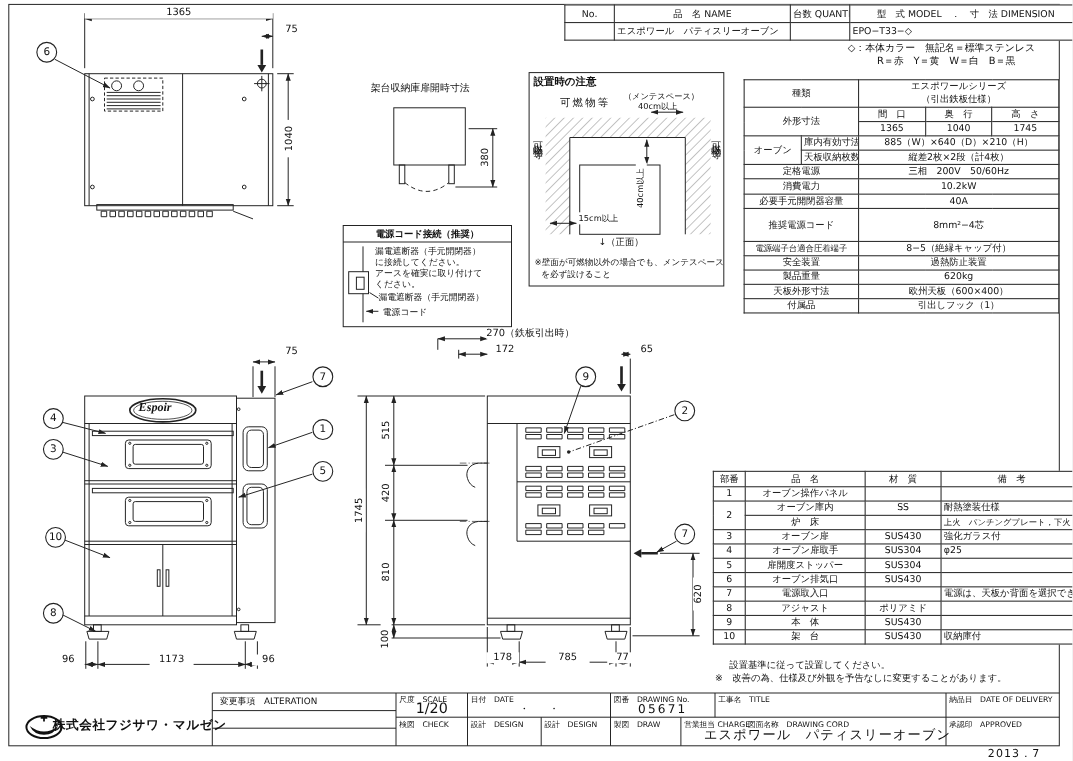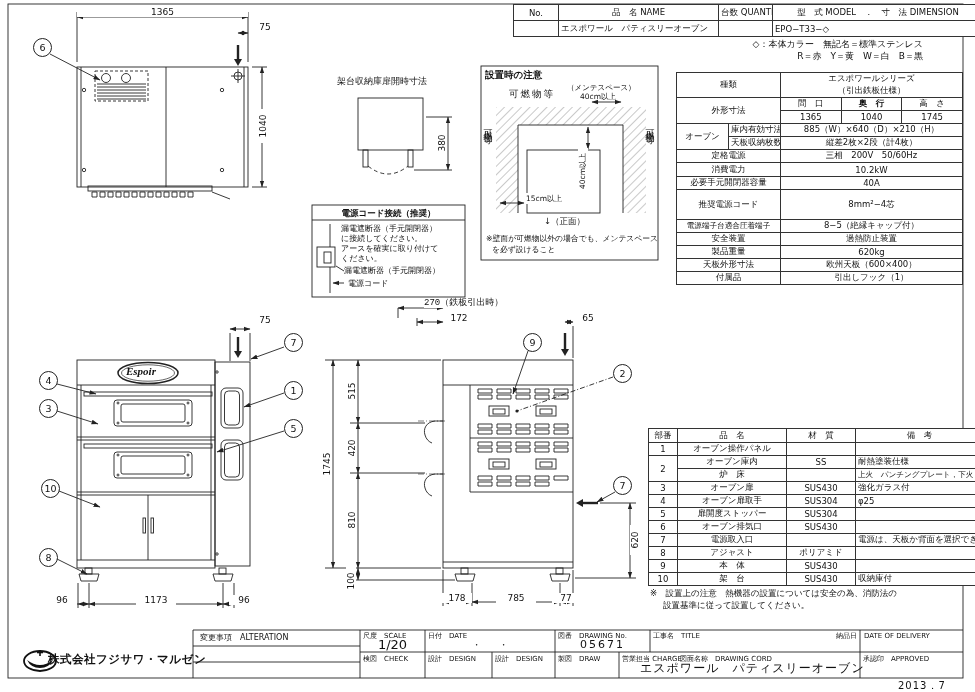--- a/index.html
+++ b/index.html
@@ -277,33 +277,33 @@
   </tr>
   <tr style="height:16px;">
     <td></td>
     <td>エスポワール　パティスリーオーブン</td>
     <td></td>
     <td>EPO−T33−◇</td>
   </tr>
 </tbody>
     </table>
 
-<div class="t" style="left:690px;top:39px;width:233px;text-align:right;font-size:9px;">◇：本体カラー　無記名＝標準ステンレス</div>
+<div class="t" style="left:708px;top:39px;width:233px;text-align:right;font-size:9px;">◇：本体カラー　無記名＝標準ステンレス</div>
 <div class="t" style="left:690px;top:51px;width:233px;text-align:right;font-size:9px;">R＝赤　Y＝黄　W＝白　B＝黒</div>
 
 <table style="left:676px;top:72px;width:287px;">
   <tbody>
         <tr style="height:25px;">
     <td class="c" colspan="2" style="width:99px;">種類</td>
     <td class="c" colspan="3"><span>エスポワールシリーズ</span><br><span>（引出鉄板仕様）</span></td>
   </tr>
   <tr style="height:13px;">
     <td class="c" colspan="2" rowspan="2">外形寸法</td>
     <td class="c" style="width:63px;">間　口</td>
-    <td class="c" style="width:62px;font-weight:bold;">奥　行</td>
+    <td class="c" style="width:62px;">奥　行</td>
     <td class="c" style="width:63px;">高　さ</td>
   </tr>
   <tr style="height:13px;">
     <td class="c">1365</td>
     <td class="c">1040</td>
     <td class="c">1745</td>
   </tr>
   <tr style="height:13px;">
     <td class="c" rowspan="2" style="width:36px;">オーブン</td>
     <td class="c" style="width:63px;text-align:center;">庫内有効寸法</td>
@@ -421,22 +421,22 @@
         </tr>
   <tr style="height:13px;">
           <td class="c">10</td>
           <td class="c">架　台</td>
           <td class="c">SUS430</td>
           <td>収納庫付</td>
         </tr>
 </tbody>
     </table>
 
-<div class="t" style="left:650px;top:588px;font-size:8.5px;">※　設置上の注意　熱機器の設置については安全の為、消防法の</div>
 <div class="t" style="left:663px;top:600px;font-size:8.5px;">設置基準に従って設置してください。</div>
+<div class="t" style="left:650px;top:612px;font-size:8.5px;">※　改善の為、仕様及び外観を予告なしに変更することがあります。</div>
 
 <div class="t bold" style="left:485px;top:69px;font-size:9.5px;">設置時の注意</div>
 <div class="t" style="left:509px;top:88px;font-size:9.5px;letter-spacing:2px;">可燃物等</div>
 <div class="t lbl" style="left:567px;top:82px;">（メンテスペース）</div>
 <div class="t lbl" style="left:580px;top:91px;">40cm以上</div>
 <div class="t vtx" style="left:482px;top:122px;font-size:9px;">可燃物等</div>
 <div class="t vtx" style="left:644px;top:122px;font-size:9px;">可燃物等</div>
 <div class="t dim rot" style="left:560px;top:166px;width:46px;font-size:7.5px;">40cm以上</div>
 <div class="t lbl" style="left:526px;top:193px;background:#fff;">15cm以上</div>
 <div class="t" style="left:544px;top:216px;font-size:8.5px;">↓（正面）</div>
@@ -457,21 +457,21 @@
 <div class="t dim" style="left:77px;top:7px;width:171px;">1365</div>
 <div class="t dim" style="left:252px;top:22px;width:26px;">75</div>
 <div class="t dim rot" style="left:246px;top:121px;width:34px;">1040</div>
 
 <div class="t espoir" style="left:126px;top:366px;width:44px;">Espoir</div>
 <div class="t dim" style="left:252px;top:315px;width:26px;">75</div>
 <div class="t dim" style="left:47px;top:595px;width:30px;">96</div>
 <div class="t dim" style="left:136px;top:595px;width:40px;">1173</div>
 <div class="t dim" style="left:229px;top:595px;width:30px;">96</div>
 
-<div class="t dim" style="left:424px;top:298px;text-align:left;font-family:Liberation Mono, monospace;">270（鉄板引出時）</div>
+<div class="t dim" style="left:442px;top:298px;text-align:left;">270（鉄板引出時）</div>
 <div class="t dim" style="left:445px;top:313px;width:28px;">172</div>
 <div class="t dim" style="left:574px;top:313px;width:28px;">65</div>
 <div class="t dim rot" style="left:337px;top:386px;width:30px;">515</div>
 <div class="t dim rot" style="left:337px;top:443px;width:30px;">420</div>
 <div class="t dim rot" style="left:337px;top:515px;width:30px;">810</div>
 <div class="t dim rot" style="left:336px;top:576px;width:30px;">100</div>
 <div class="t dim rot" style="left:307px;top:459px;width:40px;">1745</div>
 <div class="t dim rot" style="left:620px;top:535px;width:30px;">620</div>
 <div class="t dim" style="left:442px;top:593px;width:30px;">178</div>
 <div class="t dim" style="left:496px;top:593px;width:40px;">785</div>
@@ -491,21 +491,21 @@
 
 <div class="t logo-jp" style="left:48px;top:654px;">株式会社フジサワ・マルゼン</div>
 <div class="t" style="left:200px;top:632px;font-size:8px;">変更事項　ALTERATION</div>
 <div class="t" style="left:363px;top:631px;font-size:7px;">尺度　SCALE</div>
 <div class="t c" style="left:360px;top:639px;width:65px;text-align:center;font-size:13px;">1/20</div>
 <div class="t" style="left:428px;top:631px;font-size:7px;">日付　DATE</div>
 <div class="t c" style="left:425px;top:640px;width:130px;text-align:center;font-size:9px;">・　　・</div>
 <div class="t" style="left:558px;top:631px;font-size:7px;">図番　DRAWING No.</div>
 <div class="t c" style="left:555px;top:639px;width:95px;text-align:center;font-size:11px;letter-spacing:2px;">05671</div>
 <div class="t" style="left:653px;top:631px;font-size:7px;">工事名　TITLE</div>
-<div class="t" style="left:836px;top:631px;font-size:7px;">納品日　DATE OF DELIVERY</div>
+<div class="t" style="left:863px;top:631px;font-size:7px;">納品日　DATE OF DELIVERY</div>
 <div class="t" style="left:363px;top:654px;font-size:7px;">検図　CHECK</div>
 <div class="t" style="left:495px;top:654px;font-size:7px;">設計　DESIGN</div>
 <div class="t" style="left:558px;top:654px;font-size:7px;">製図　DRAW</div>
 
 <div class="t" style="left:428px;top:654px;font-size:7px;">設計　DESIGN</div>
 
 <div class="t" style="left:622px;top:654px;font-size:7px;">営業担当 CHARGE</div>
 
 <div class="t" style="left:680px;top:654px;font-size:7px;">図面名称　DRAWING CORD</div>
 <div class="t big" style="left:640px;top:663px;">エスポワール　パティスリーオーブン</div>

